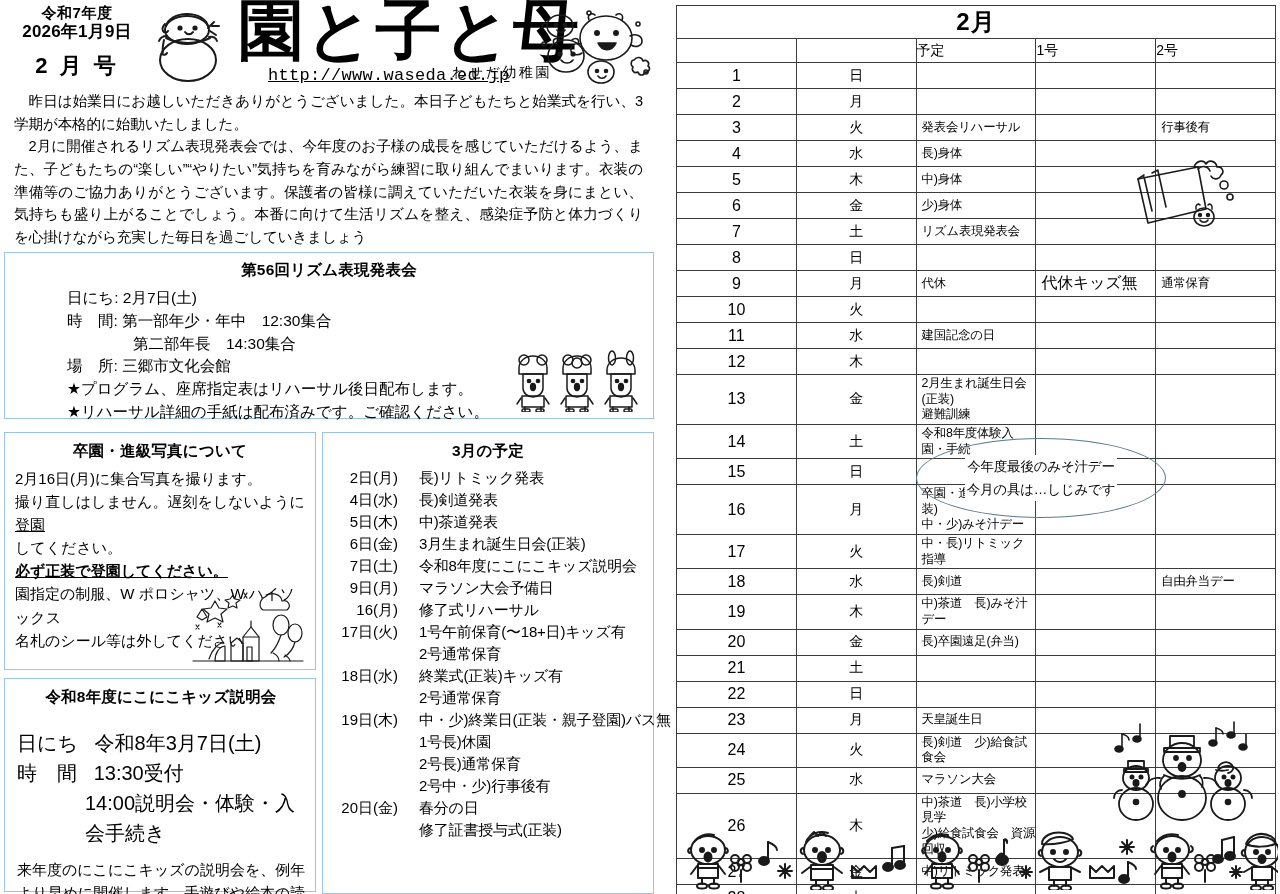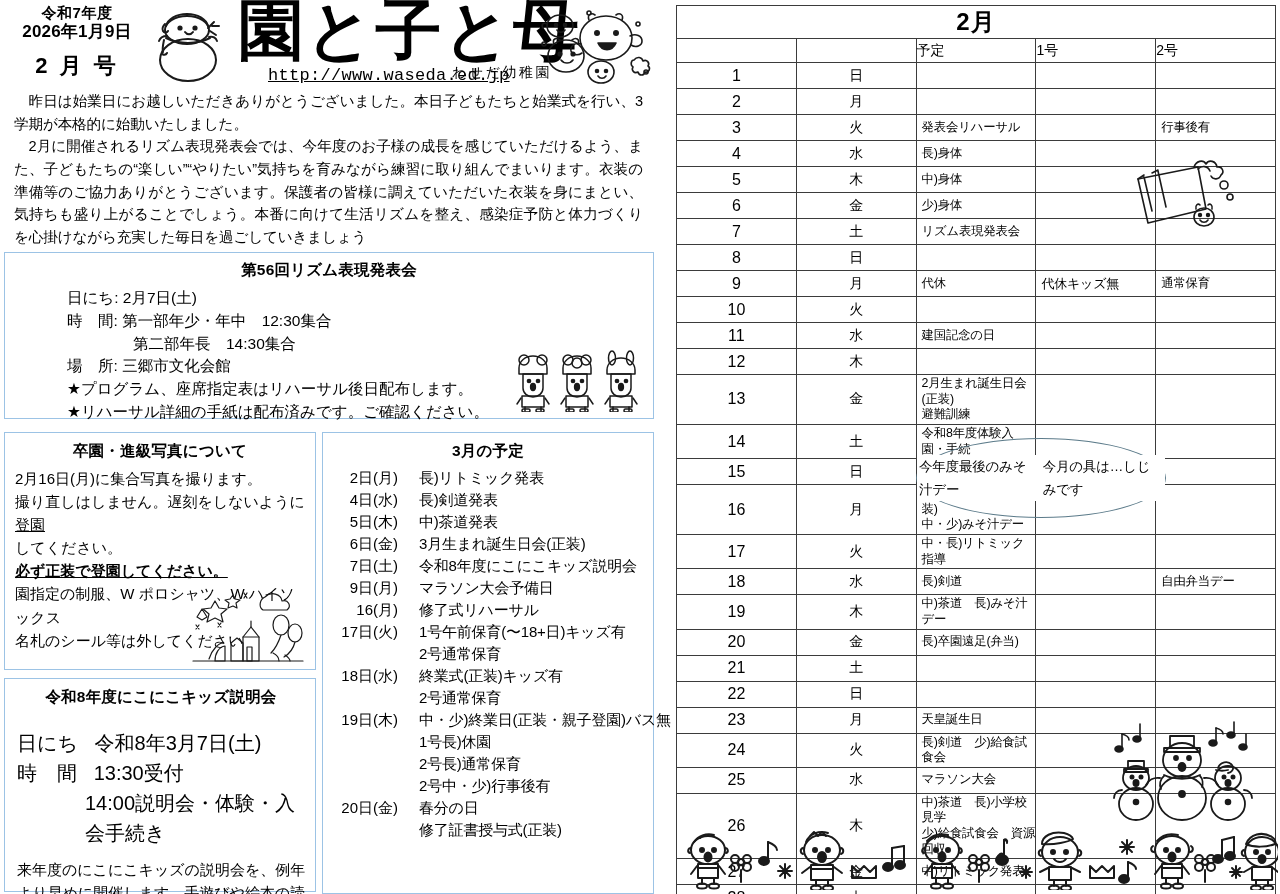--- a/index.html
+++ b/index.html
@@ -149,36 +149,36 @@
   .cal .c-head {
     height: 24px;
     font-size: 14px;
   }
   .cal td.num {
     width: 30px; text-align: center; font-size: 16px;
     font-family: "Liberation Sans", sans-serif;
   }
   .cal td.dow { width: 30px; text-align: center; font-size: 14px; }
   .cal td.sched { width: 198px; font-size: 12.4px; padding: 1px 0 1px 5px; letter-spacing: -0.2px; line-height: 1.26; }
-  .cal td.g1 { width: 168px; font-size: 13px; padding: 1px 0 1px 5px; letter-spacing: -0.2px; }
+  .cal td.g1 { width: 168px; font-size: 16px; padding: 1px 0 1px 5px; letter-spacing: -0.2px; }
   .cal td.g2 { width: 172px; font-size: 12.4px; padding: 1px 0 1px 5px; letter-spacing: -0.2px; }
   .cal tr.r1 td { height: 26px; }
   .cal tr.r2 td { height: 33px; }
 
   
   .cal-pot { position: absolute; left: 1130px; top: 155px; width: 110px; height: 80px; z-index: 5; }
   .cal-snowmen { position: absolute; left: 1108px; top: 712px; width: 145px; height: 112px; z-index: 5; }
   .miso-ellipse {
     position: absolute; left: 916px; top: 438px;
     width: 250px; height: 80px;
     border: 1.3px solid #5c7b8a;
     border-radius: 50%;
     background: transparent;
     z-index: 6;
-    display: flex; 
+    display: flex; flex-direction: column;
     align-items: center; justify-content: center;
     font-size: 13.5px; line-height: 1.72;
     letter-spacing: -0.2px;
   }
   .miso-ellipse span { background: #fff; padding: 0 2px; }
 
   
   .bottom-strip { position: absolute; left: 680px; top: 828px; width: 598px; height: 62px; }
 
   svg { display: block; }

